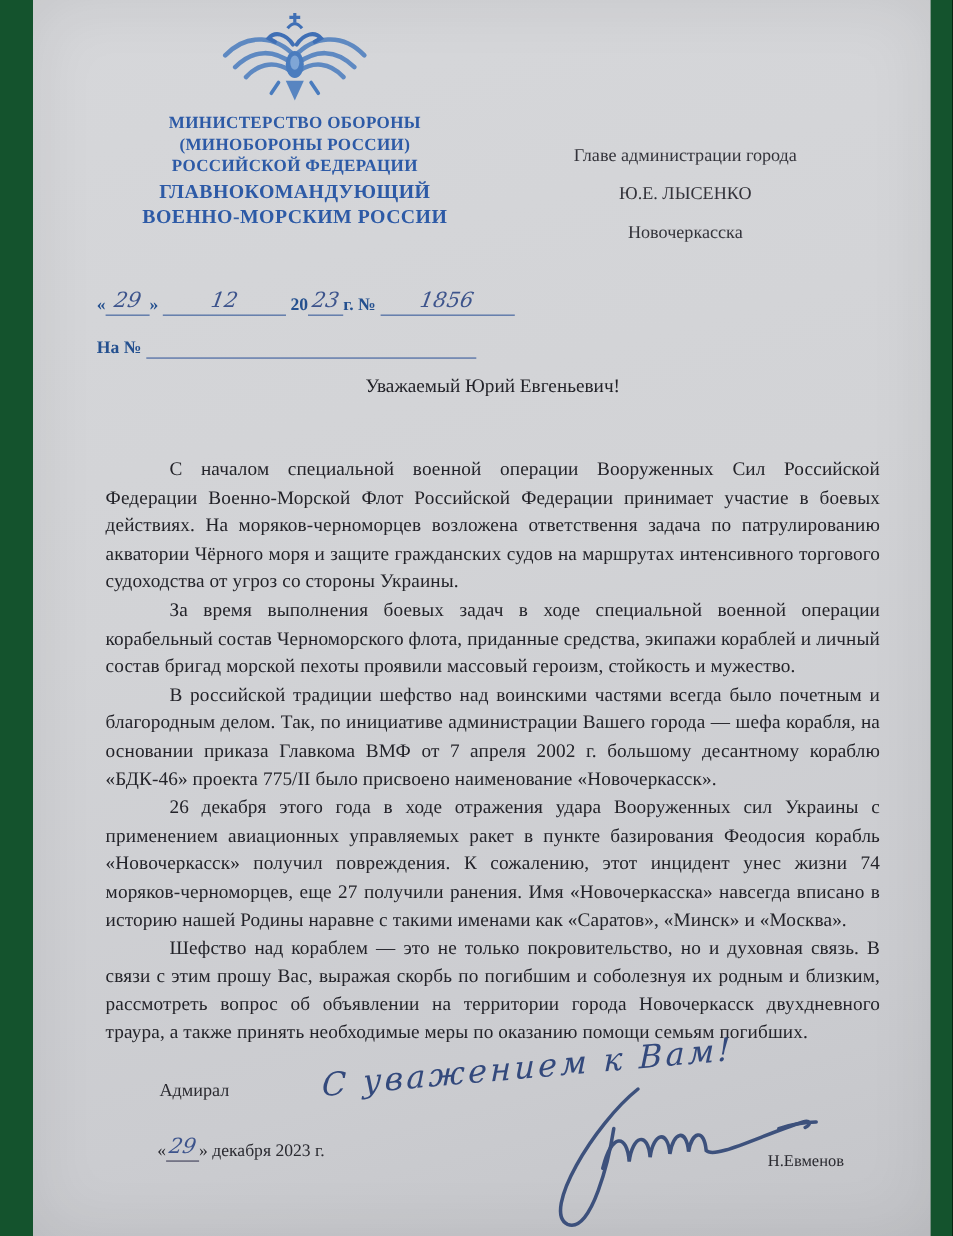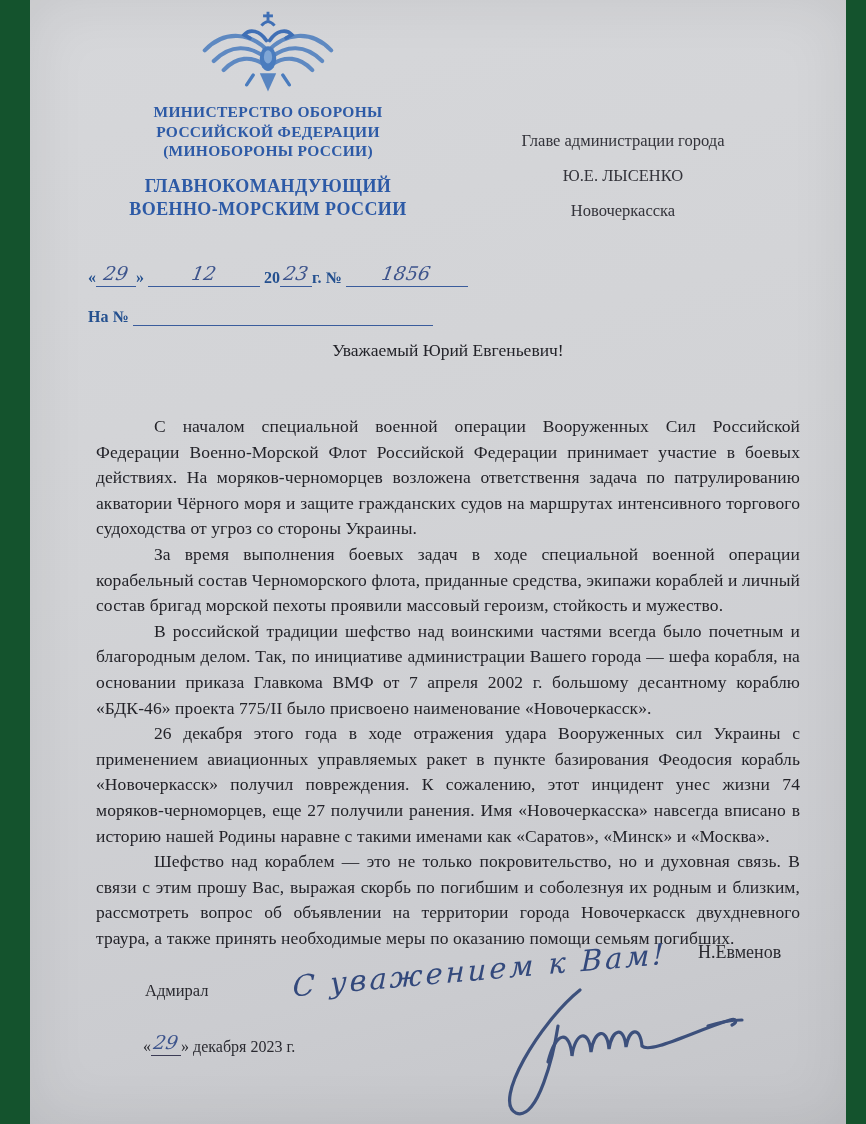--- a/index.html
+++ b/index.html
@@ -7,21 +7,21 @@
          font-family:"Liberation Serif", serif;}
   .paper{position:absolute;left:30px;top:0;width:816px;height:1124px;
          background:linear-gradient(165deg,#d6d7da 0%,#d2d3d6 45%,#cbccd0 80%,#c4c5c9 100%);
          box-shadow:inset 0 0 60px rgba(0,0,0,0.08);}
   .abs{position:absolute;}
 
   
   .emblem-wrap{left:40px;top:4px;width:396px;height:96px;display:flex;align-items:center;justify-content:center;}
   .lh{left:40px;top:102px;width:396px;text-align:center;color:#2d5aa6;font-weight:bold;}
   .lh .ministry{font-size:15.5px;line-height:19.5px;letter-spacing:.3px;}
-  .lh .commander{font-size:18px;line-height:23px;margin-top:14px;letter-spacing:.4px;}
+  .lh .commander{font-size:18px;line-height:23px;margin-top:2px;letter-spacing:.4px;}
   .lh .city{font-size:14.5px;margin-top:16px;letter-spacing:.3px;}
 
   
   .recipient{left:440px;top:123px;width:306px;text-align:center;color:#33333a;
              font-size:16.5px;line-height:35px;}
 
   
   .refline{left:58px;top:262px;font-size:16px;white-space:nowrap;}
   .blue{color:#24508f;font-weight:bold;}
   .uline{display:inline-block;border-bottom:1.6px solid #3a5c9c;text-align:center;
@@ -34,21 +34,21 @@
 
   
   .salutation{left:66px;top:340px;width:704px;text-align:center;color:#222228;
               font-size:17.5px;font-weight:normal;}
   .body-text{left:66px;top:414px;width:704px;color:#232329;}
   .body-text p{margin:0;text-align:justify;text-indent:58px;font-size:17.5px;
                line-height:25.6px;letter-spacing:.1px;}
 
   
   .sig-position{left:115px;top:981px;font-size:16.5px;color:#2a2a30;}
-  .sig-name{left:668px;top:942px;font-size:18px;color:#2a2a30;}
+  .sig-name{left:668px;top:1048px;font-size:15px;color:#2a2a30;}
   .sig-date{left:113px;top:1031px;font-size:16px;color:#2a2a30;white-space:nowrap;}
   .sig-note{left:262px;top:952px;width:400px;color:#33497c;
             font-family:"DejaVu Serif", serif;font-style:italic;
             font-size:29px;letter-spacing:3px;transform:rotate(-5deg) skewX(-6deg);
             white-space:nowrap;}
   .scribble{left:400px;top:982px;}
 </style>
 </head>
 <body>
 
@@ -76,22 +76,22 @@
         </g>
         <ellipse cx="90" cy="64" rx="10" ry="15" fill="#4a7cbe"></ellipse>
         <ellipse cx="90" cy="62" rx="5" ry="8" fill="#7fa6d6"></ellipse>
         <path d="M80,82 L90,104 L100,82 Z" fill="#4a7cbe" opacity="0.9"></path>
         <path d="M72,84 l-8,12 M108,84 l8,12" stroke="#4a7cbe" stroke-width="4" fill="none" stroke-linecap="round"></path>
       </svg>
     </div>
 
     <div class="abs lh">
       <div class="ministry">МИНИСТЕРСТВО ОБОРОНЫ</div>
+      <div class="ministry">(МИНОБОРОНЫ РОССИИ)</div>
       <div class="ministry">РОССИЙСКОЙ ФЕДЕРАЦИИ</div>
-      <div class="ministry">(МИНОБОРОНЫ РОССИИ)</div>
       <div class="commander">ГЛАВНОКОМАНДУЮЩИЙ</div>
       <div class="commander" style="margin-top:0;">ВОЕННО-МОРСКИМ РОССИИ</div>
     </div>
 
     <div class="abs recipient">
       <div>Главе администрации города</div>
       <div>Ю.Е. ЛЫСЕНКО</div>
       <div>Новочеркасска</div>
     </div>
 

